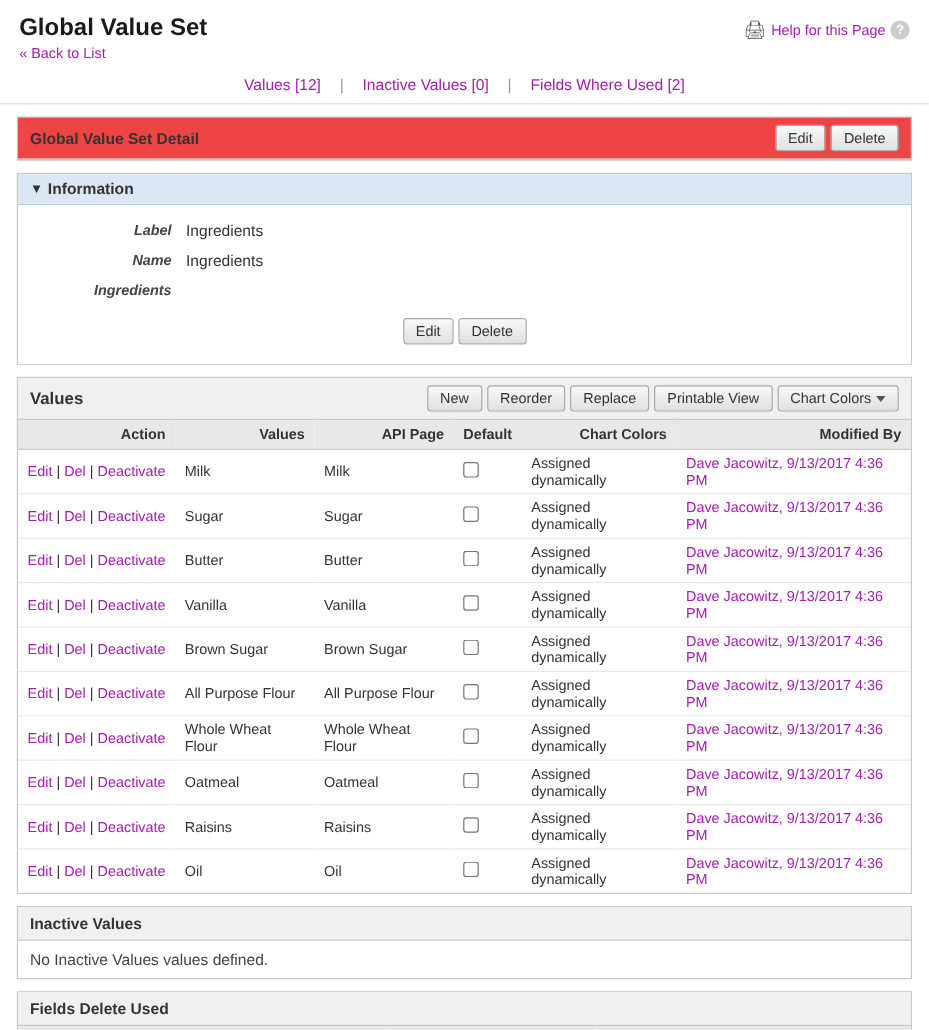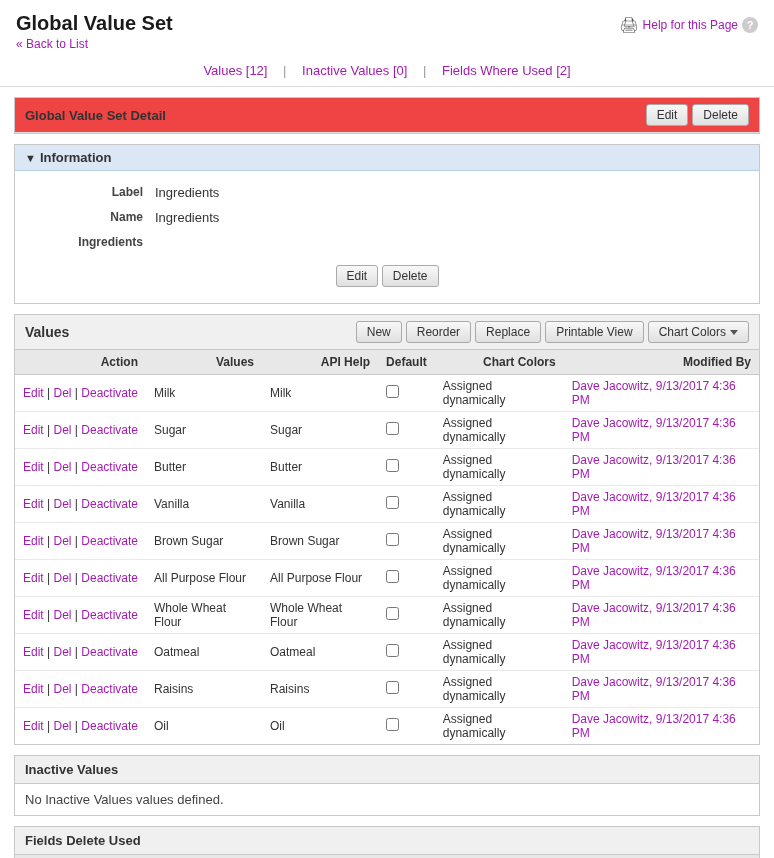--- a/index.html
+++ b/index.html
@@ -25,21 +25,21 @@
     .detail-section { margin: 10px 14px; border: 1px solid #c8c8c8; }
     .detail-section-header { display: flex; justify-content: space-between; align-items: center; padding: 6px 10px; background: #ef4444; border-bottom: 1px solid #ddd; }
     .detail-section-title { font-weight: bold; font-size: 13px; }
     .detail-buttons { display: flex; gap: 4px; }
 
     
     .info-section { margin: 0 14px 10px 14px; border: 1px solid #c8c8c8; }
     .info-section-header { background: #dce7f5; padding: 5px 10px; font-weight: bold; font-size: 13px; display: flex; align-items: center; gap: 4px; cursor: pointer; border-bottom: 1px solid #b8cfe8; }
     .info-section-body { padding: 12px 0; background: #fff; }
     .field-row { display: flex; margin-bottom: 6px; padding: 2px 0; }
-    .field-label { width: 140px; text-align: right; padding-right: 12px; color: #444; font-weight: bold; font-size: 12px; }
+    .field-label { width: 140px; text-align: right; padding-right: 12px; color: #444; font-weight: bold; font-size: 12px; font-style: italic; }
     .field-value { flex: 1; font-size: 13px; }
     .info-buttons { text-align: center; padding: 8px 0 4px 0; }
 
     
     .btn { display: inline-block; padding: 3px 10px; font-size: 12px; border: 1px solid #aaa; background: linear-gradient(to bottom, #f8f8f8, #e0e0e0); border-radius: 3px; cursor: pointer; color: #333; }
     .btn-with-arrow { display: inline-flex; align-items: center; gap: 4px; }
 
     
     .values-section { margin: 0 14px 10px 14px; border: 1px solid #c8c8c8; }
     .values-header { display: flex; justify-content: space-between; align-items: center; padding: 6px 10px; background: #f0f0f0; border-bottom: 1px solid #c8c8c8; }
@@ -142,21 +142,21 @@
           <span>Chart Colors</span>
           <span class="triangle-down"></span>
         </button>
       </div>
     </div>
     <table class="values-table">
       <thead>
         <tr>
           <th>Action</th>
           <th>Values</th>
-          <th>API Help</th>
+          <th>API Page</th>
           <th class="checkbox-cell">Default</th>
           <th>Chart Colors</th>
           <th>Modified By</th>
         </tr>
       </thead>
       <tbody id="values-tbody">
       <tr>
       <td style="white-space:nowrap;">
         <a href="#">Edit</a>
         <span> | </span>

